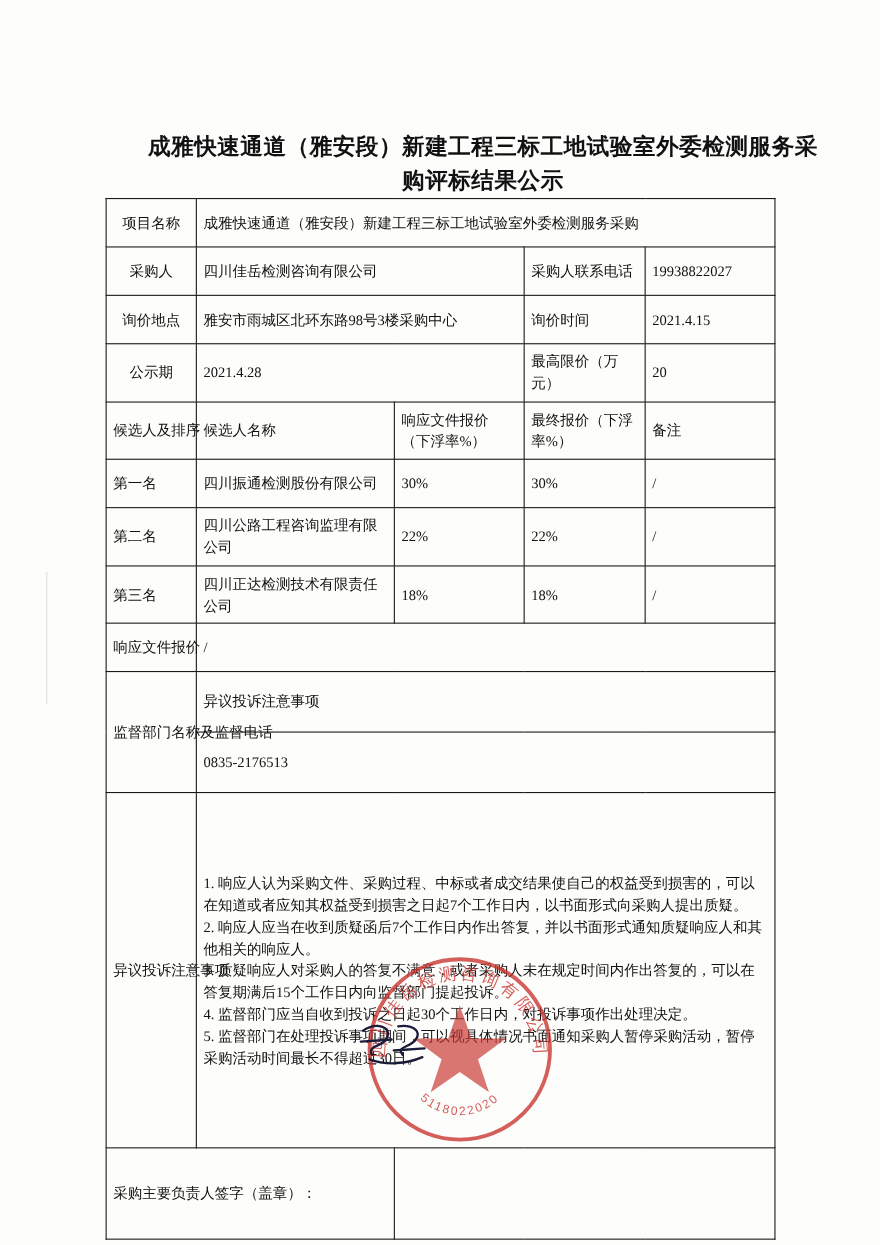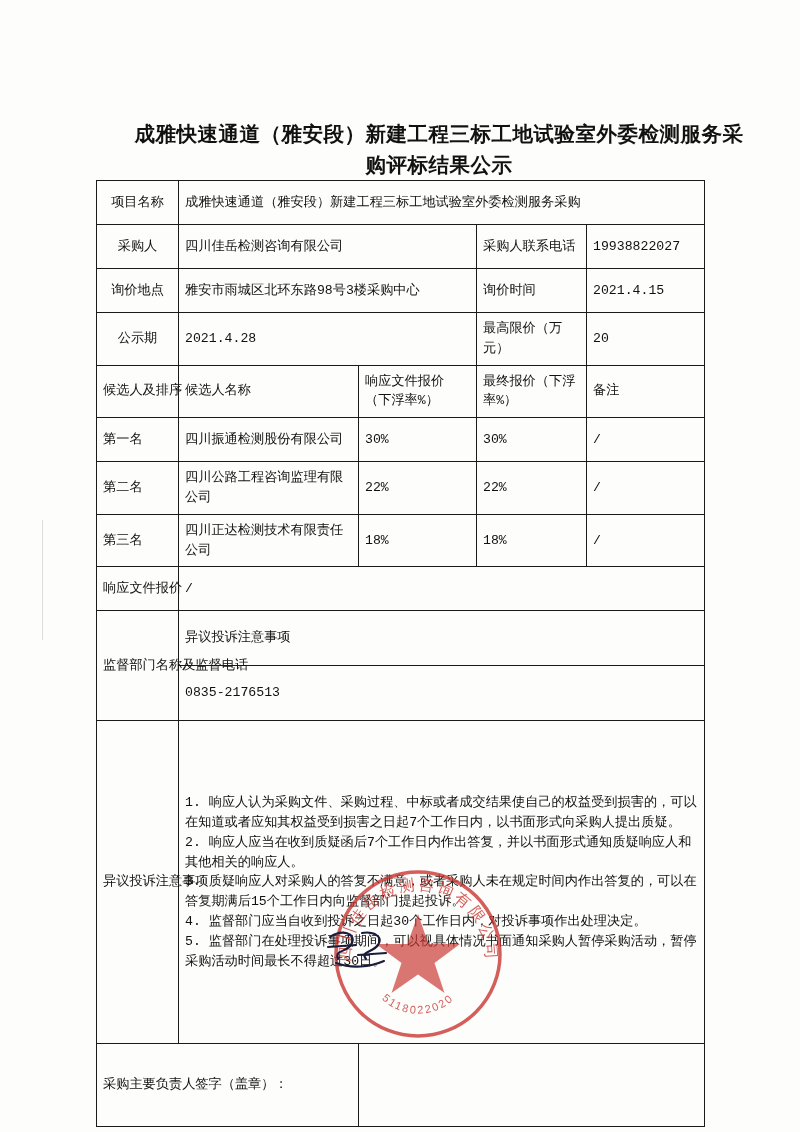--- a/index.html
+++ b/index.html
@@ -42,21 +42,21 @@
     width: 608px;
     border-collapse: collapse;
     table-layout: fixed;
   }
   table.main td {
     border: 1px solid #1a1a1a;
     font-size: 13.2px;
     padding: 6px 6px;
     vertical-align: middle;
     line-height: 1.5;
-    font-family: Liberation Mono, monospace;
+    font-family: Liberation Serif, serif;
   }
   .c-center { text-align: left; }
   .lbl { text-align: center; white-space: nowrap; }
   .row-h2 { height: 44px; }
   .small { font-size: 12.4px; }
   .notes-cell {
     text-align: left;
     font-size: 12.4px;
     line-height: 1.85;
     padding: 10px 10px 10px 12px;

